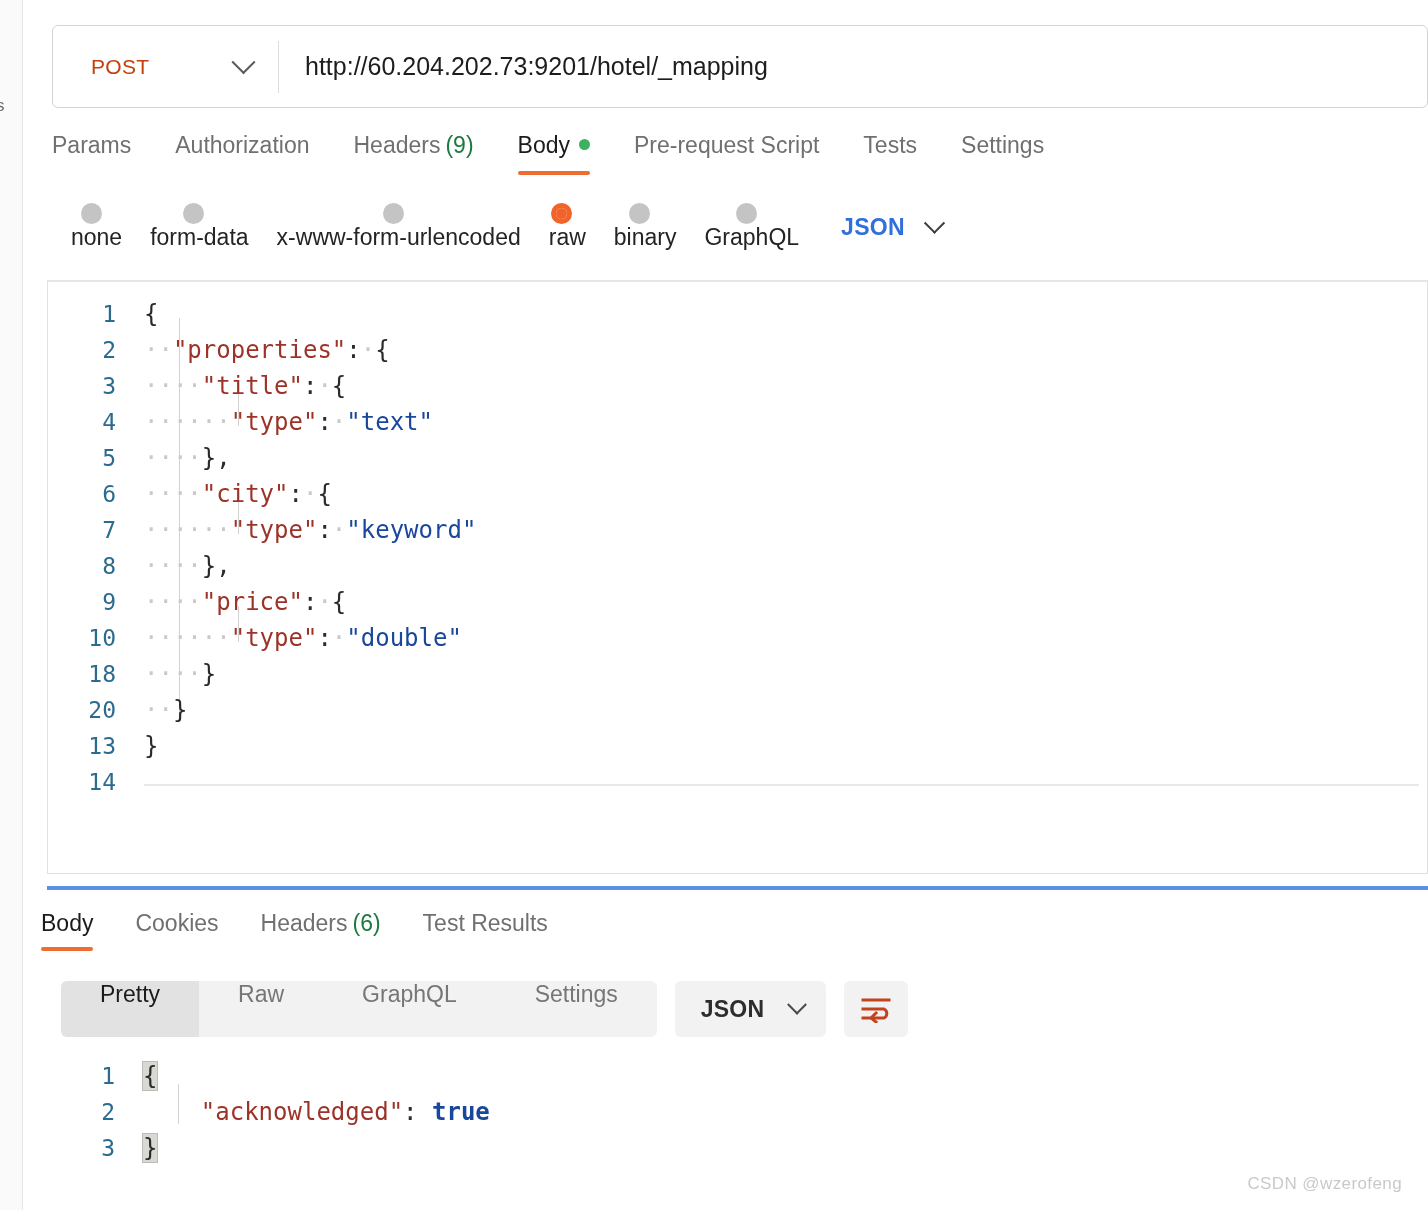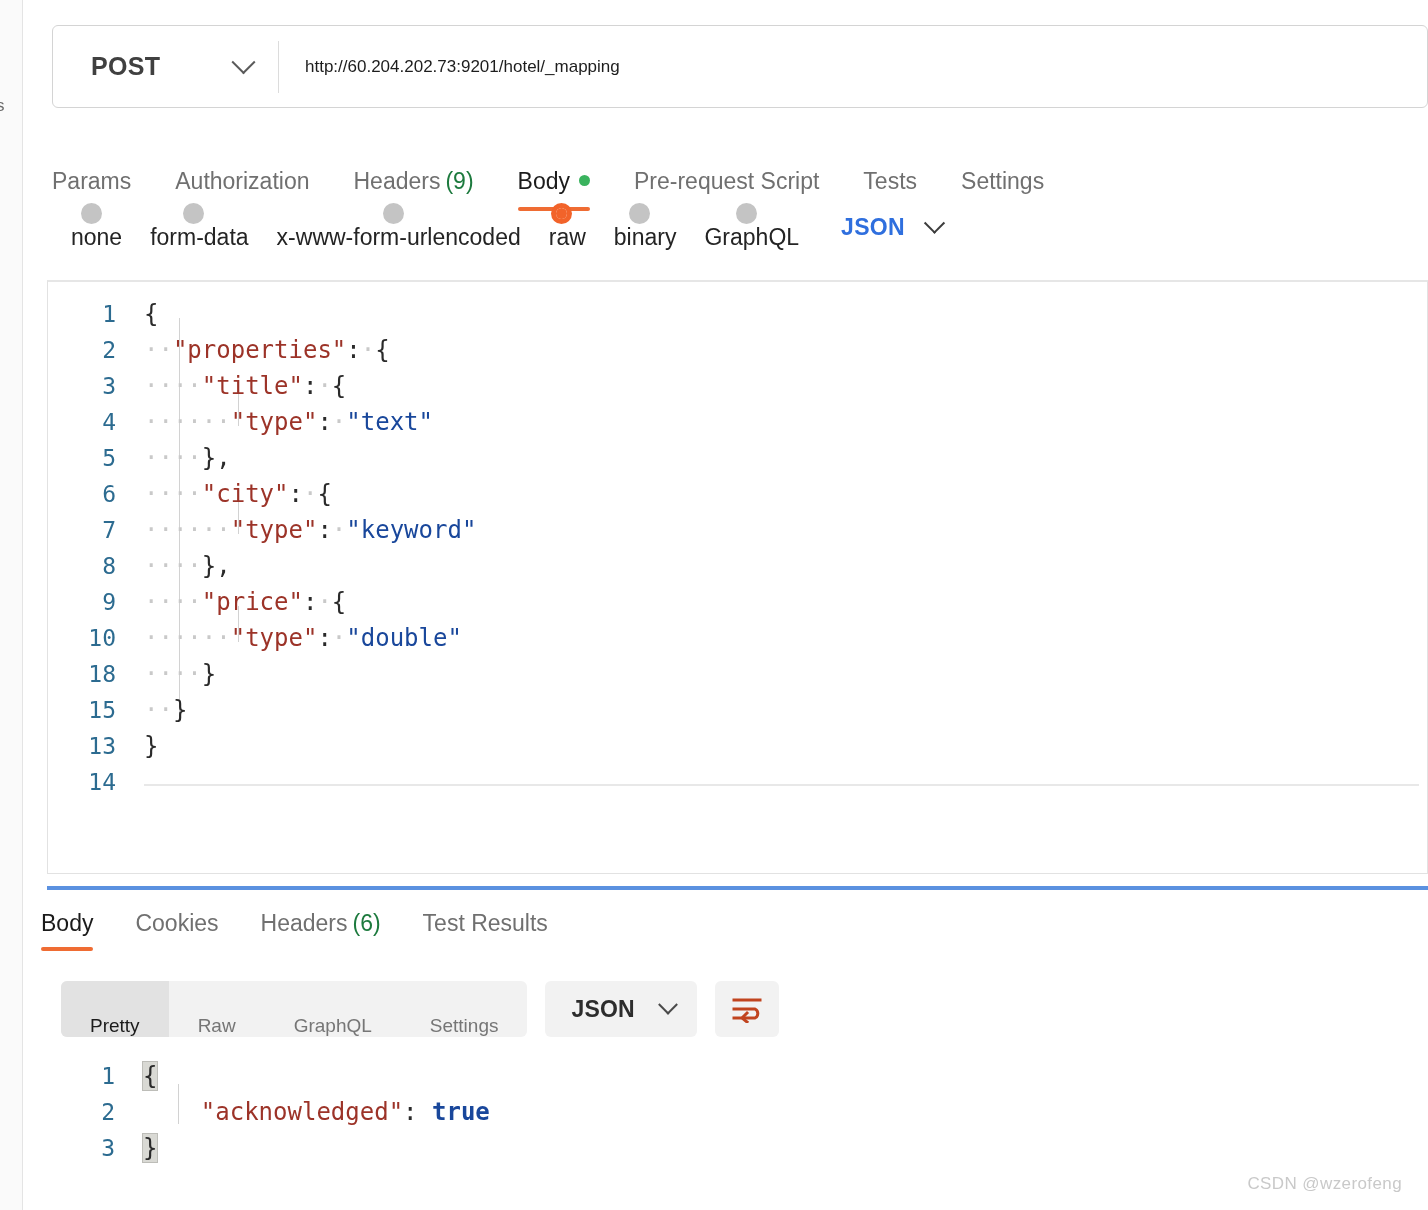--- a/index.html
+++ b/index.html
@@ -55,57 +55,56 @@
     width: 225px;
     height: 100%;
     display: flex;
     align-items: center;
     justify-content: space-between;
     padding: 0 26px 0 38px;
     box-sizing: border-box;
     cursor: pointer;
   }
   #method-label {
-    font-size: 25px;
-    font-weight: bold;
-    color: #404040;
+    font-size: 21px;
+    font-weight: normal;
+    color: #c2410c;
     letter-spacing: .3px;
   }
   .chev {
     display: inline-block;
     width: 15px; height: 15px;
     border-right: 2.4px solid #5a5a5a;
     border-bottom: 2.4px solid #5a5a5a;
     transform: rotate(45deg) translate(-3px,-3px);
   }
   #method-divider {
     width: 1px;
     height: 52px;
     background: #dcdcdc;
   }
   #url-input {
     flex: 1;
-    font-size: 17px;
+    font-size: 25px;
     color: #1d1d1d;
     padding-left: 26px;
     font-family: "Liberation Sans", sans-serif;
     border: none;
     outline: none;
     background: transparent;
     height: 100%;
   }
 
   
   #req-tabs {
     position: absolute;
     left: 29px; top: 128px;
     width: 1376px; height: 52px;
     display: flex;
     align-items: flex-start;
-    margin-top: 36px;
   }
   .rtab {
     position: relative;
     font-size: 23px;
     color: #707070;
     padding: 4px 0 16px 0;
     margin-right: 44px;
     cursor: pointer;
     white-space: nowrap;
   }
@@ -299,23 +298,23 @@
   }
   #view-seg {
     display: flex;
     background: #f2f2f2;
     border-radius: 6px;
     overflow: hidden;
     height: 56px;
   }
   .seg {
     display: flex;
-    align-items: flex-end;
-    padding: 0 29px;
-    font-size: 19px;
+    align-items: flex-start;
+    padding: 0 39px;
+    font-size: 23px;
     color: #767676;
     cursor: pointer;
     white-space: nowrap;
   }
   .seg.active {
     background: #e2e2e2;
     color: #1b1b1b;
   }
   #res-lang {
     display: flex;
@@ -463,21 +462,21 @@
         </div>
         <div class="code-line">
           <div class="ln">10</div>
           <div class="code"><span class="ws">····</span><span class="ws">··</span><span class="k">"type"</span><span class="p">:</span><span class="ws">·</span><span class="s">"double"</span></div>
         </div>
         <div class="code-line">
           <div class="ln">18</div>
           <div class="code"><span class="ws">····</span><span class="p">}</span></div>
         </div>
         <div class="code-line">
-          <div class="ln">15</div>
+          <div class="ln">20</div>
           <div class="code"><span class="ws">··</span><span class="p">}</span></div>
         </div>
         <div class="code-line">
           <div class="ln">13</div>
           <div class="code"><span class="p">}</span></div>
         </div>
         <div class="code-line active-line">
           <div class="ln">14</div>
           <div class="code"><div class="code-box"></div></div>
         </div>

